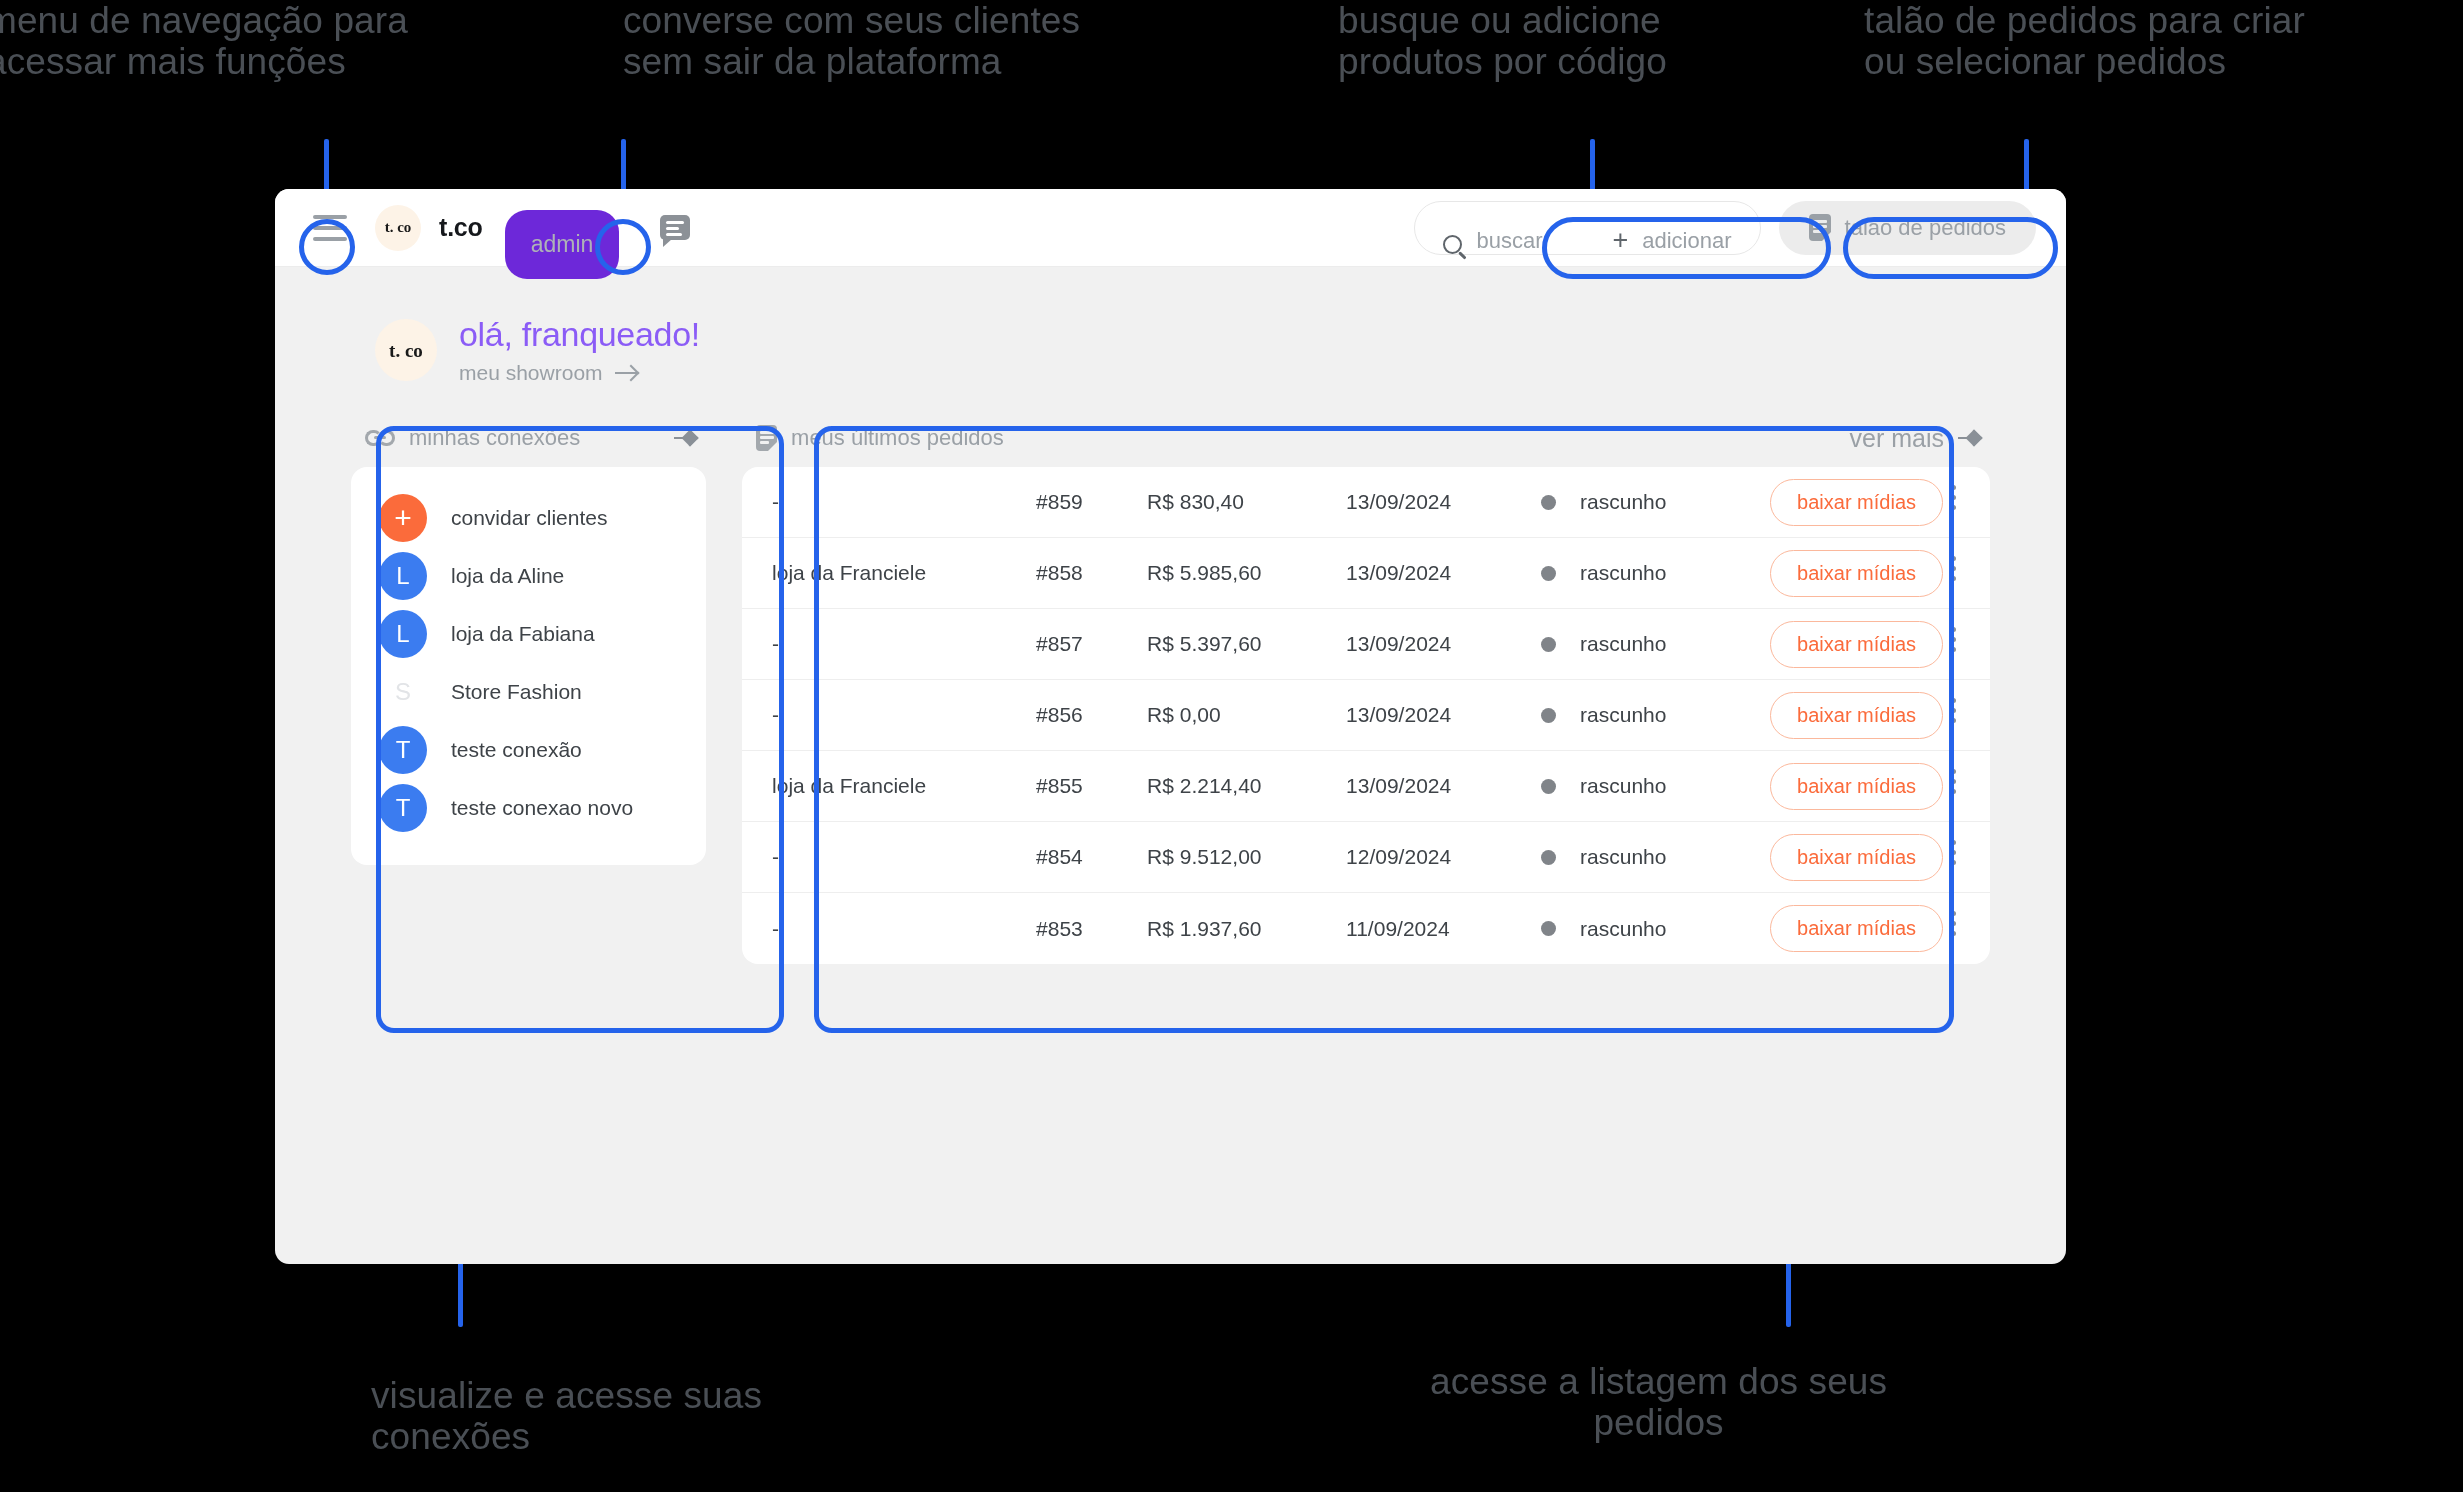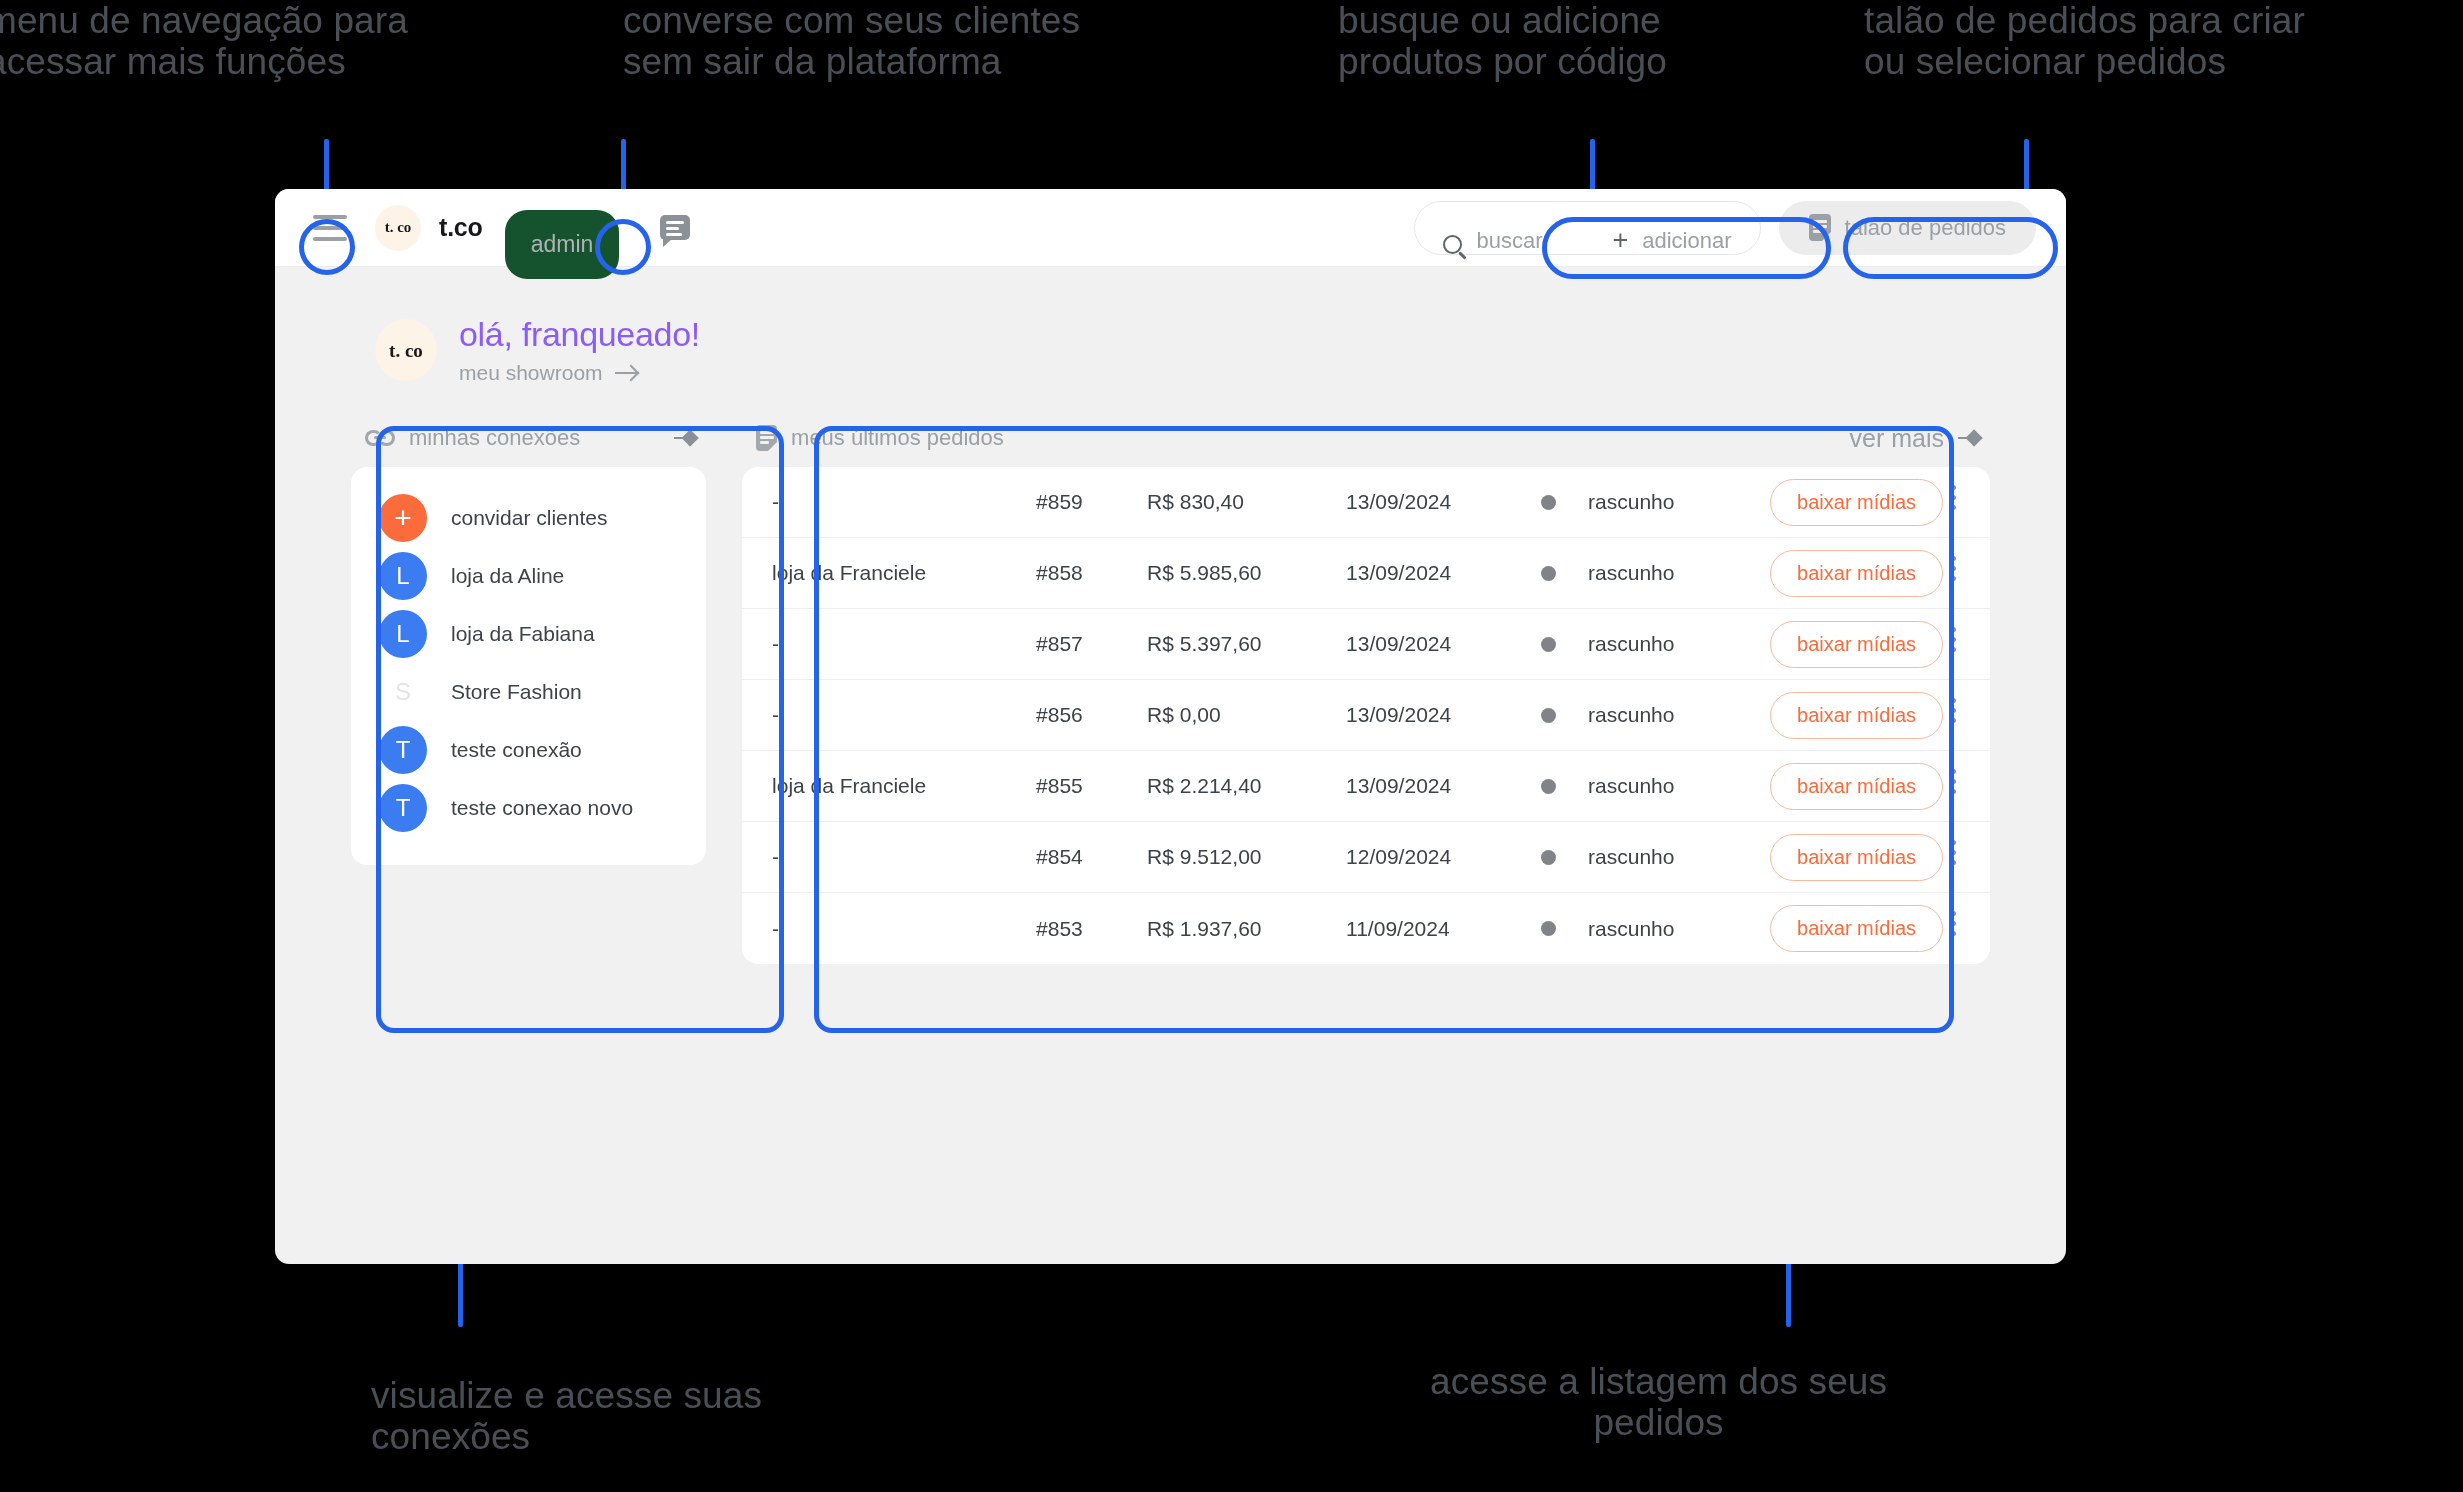--- a/index.html
+++ b/index.html
@@ -70,21 +70,21 @@
   .brand-badge .mark {
     font-family: "Liberation Serif", serif;
     font-size: 15px; line-height: 13px; color: #1a1a1a;
     text-align: center; font-weight: 700;
   }
   .brand-name {
     font-size: 25px; font-weight: 700; color: #16181c;
     margin-right: 22px; letter-spacing: -0.2px;
   }
   .admin-chip {
-    background: #14532d; color: #aeb2b7;
+    background: #6d28d9; color: #aeb2b7;
     font-size: 23px; border-radius: 22px;
     padding: 21px 26px; margin-right: 36px; margin-top: 34px;
   }
   .chat-btn {
     width: 40px; height: 40px;
     display: flex; align-items: center; justify-content: center;
   }
   .chat-bubble {
     position: relative; width: 30px; height: 25px;
     background: #8c9197; border-radius: 5px;
@@ -212,21 +212,21 @@
   .order-row {
     display: flex; align-items: center; height: 71px;
     padding: 0 26px 0 30px;
     border-bottom: 1px solid #eeeeee;
   }
   .order-row:last-child { border-bottom: 0; }
   .c-store { width: 264px; font-size: 21px; color: #3e4348; }
   .c-num   { width: 111px; font-size: 21px; color: #3e4348; }
   .c-val   { width: 199px; font-size: 21px; color: #3e4348; }
   .c-date  { width: 195px; font-size: 21px; color: #3e4348; }
-  .c-stat  { width: 229px; font-size: 21px; color: #3e4348; display:flex; align-items:center; gap: 32px; }
+  .c-stat  { width: 229px; font-size: 21px; color: #3e4348; display:flex; align-items:center; gap: 24px; }
   .dot { width: 15px; height: 15px; border-radius:50%; background:#808489; flex:none; }
   .c-act { margin-left: auto; display:flex; align-items:flex-start; }
   .btn-media {
     border: 1.6px solid #fbb89c; color: #fb6b3b; background: #ffffff;
     border-radius: 26px; font-size: 20px; padding: 11px 26px; white-space: nowrap;
   }
   .kebab { display:flex; flex-direction:column; gap:5px; padding: 6px 8px; }
   .kebab i { width: 5px; height: 5px; border-radius:50%; background:#8c9197; display:block; }
 
   

